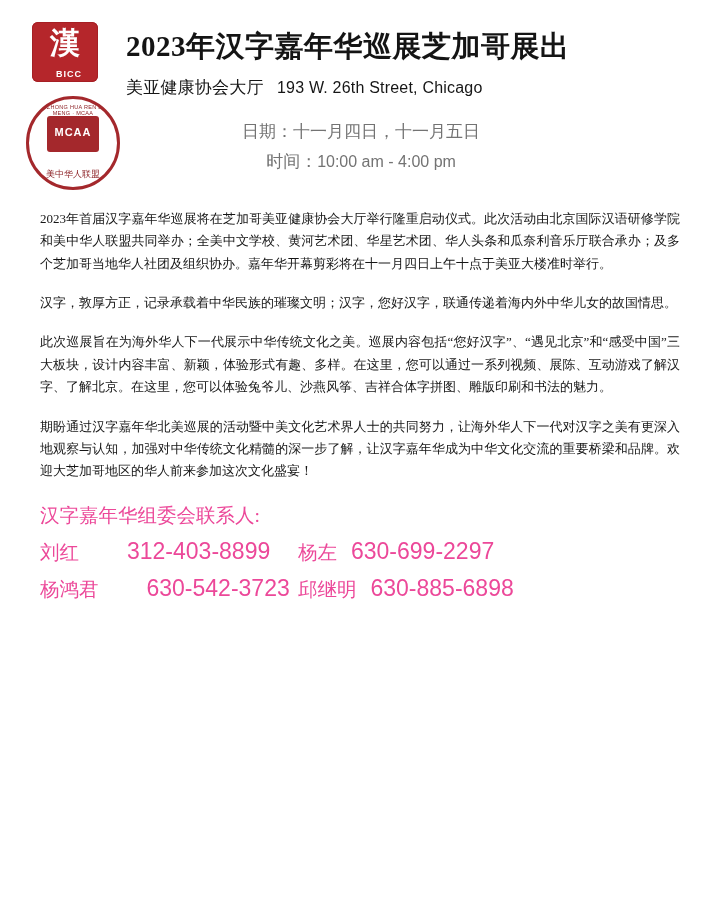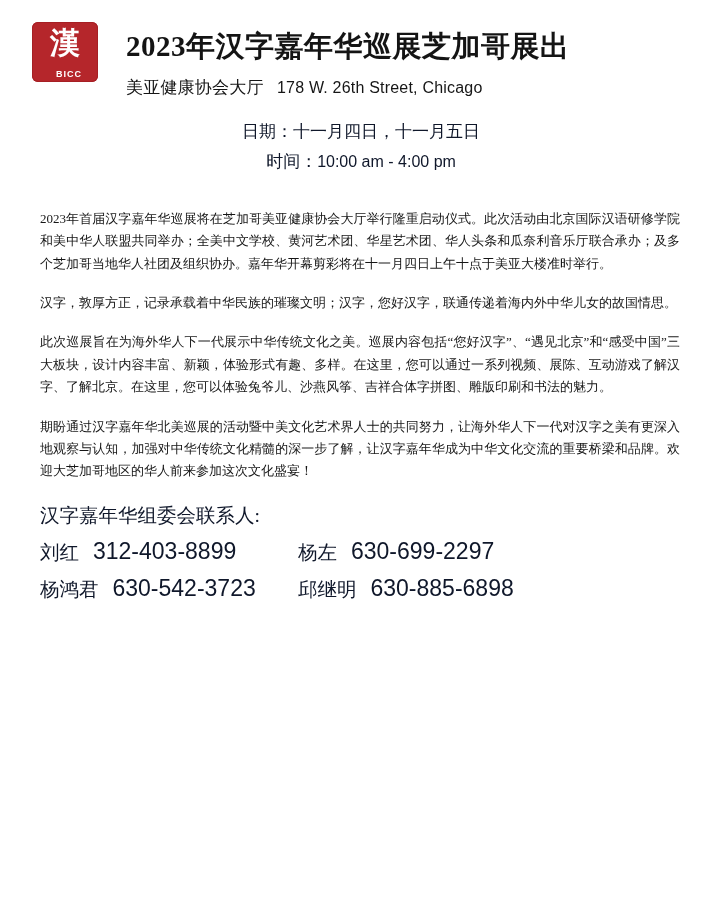--- a/index.html
+++ b/index.html
@@ -141,21 +141,21 @@
     font-size: 16px;
   }
   .meta {
     margin-top: 18px;
     text-align: center;
     padding-right: 120px;
   }
   .meta div {
     font-size: 17px;
     line-height: 1.75;
-    color: #0f172a;
+    color: #737373;
   }
   .meta .num {
     font-family: "Liberation Sans", sans-serif;
     font-size: 16px;
   }
 
   
   .body-text {
     margin: 18px 40px 0 40px;
     font-size: 13px;
@@ -166,59 +166,66 @@
   .body-text p {
     margin: 0 0 17px 0;
     text-indent: 0;
   }
 
   
   .contacts {
     margin: 10px 40px 16px 40px;
     font-size: 19.5px;
     line-height: 1.62;
-    color: #0f172a;
+    color: #ec4899;
   }
   .contacts .heading {
     margin-bottom: 2px;
   }
   .contact-row {
     display: flex;
   }
   .contact-cell {
     display: flex;
     align-items: baseline;
   }
-  .contact-cell.first { width: 258px; }
+  .contact-cell.first { width: 258px; gap: 34px; }
   .contact-name { white-space: nowrap; }
   .contact-phone {
     font-family: "Liberation Sans", sans-serif;
     font-size: 23px;
     margin-left: 14px;
     white-space: nowrap;
   }
 </style>
 </head>
 <body>
 
 <div class="page">
 
   <div class="header">
 
     <div class="logos">
       <div class="logo-seal">
         <div class="han">漢</div>
         <div class="bicc">BICC</div>
       </div>
+      <div class="logo-circle">
+        <div class="ring-text">MEI ZHONG HUA REN LIAN MENG · MCAA</div>
+        <div class="inner-disc">
+          <div class="acr">MCAA</div>
+        </div>
+        <div class="bottom-cn">美中华人联盟</div>
+      </div>
     </div>
 
     <div class="header-text">
       <div class="title">2023年汉字嘉年华巡展芝加哥展出</div>
       <div class="subtitle">
-        <span>美亚健康协会大厅</span>&nbsp;&nbsp;&nbsp;<span class="addr">178 W. 26th Street, Chicago</span>
+        <span>美亚健康协会大厅</span>&nbsp;&nbsp;&nbsp;<span class="addr">193 W. 26th Street, Chicago</span>
       </div>
       <div class="meta">
         <div>
           <span>日期：</span><span>十一月四日，十一月五日</span>
         </div>
         <div>
           <span>时间：</span><span class="num">10:00 am - 4:00 pm</span>
         </div>
       </div>
     </div>

